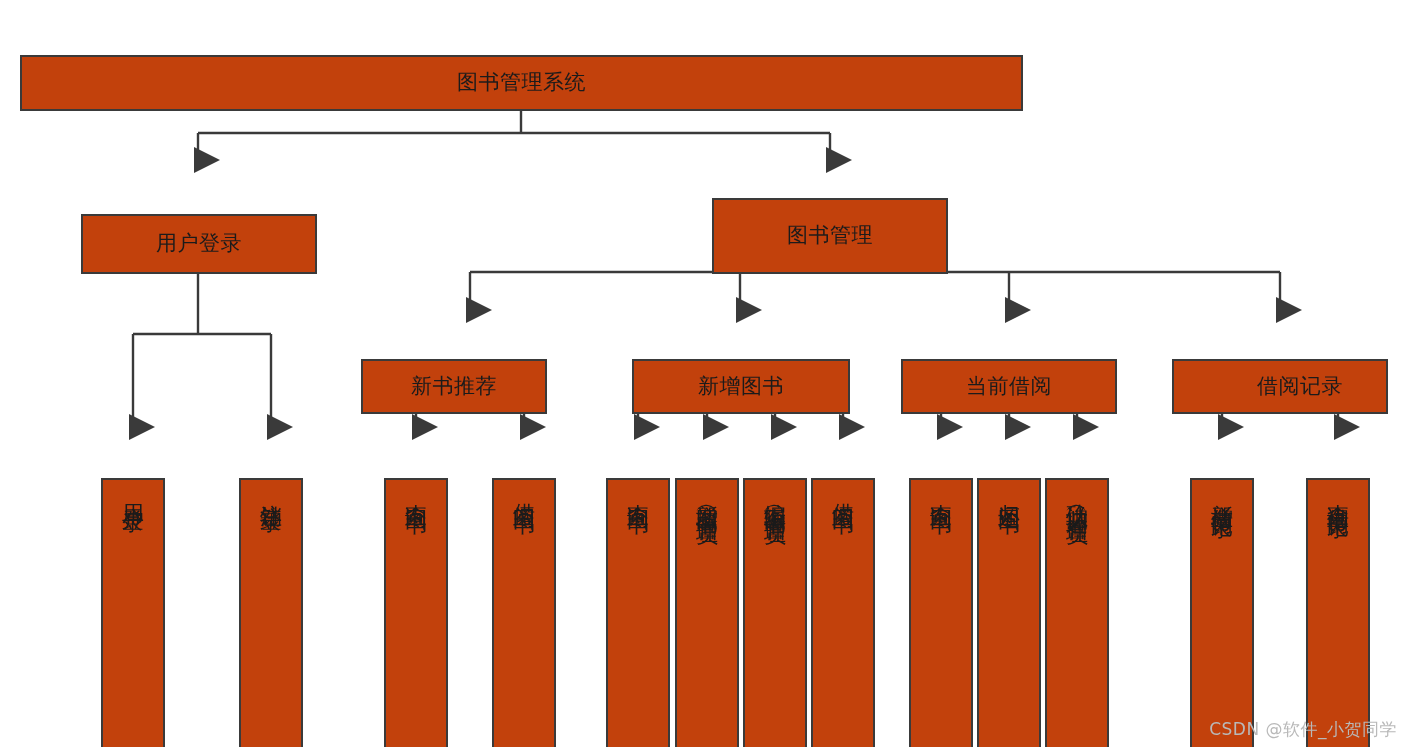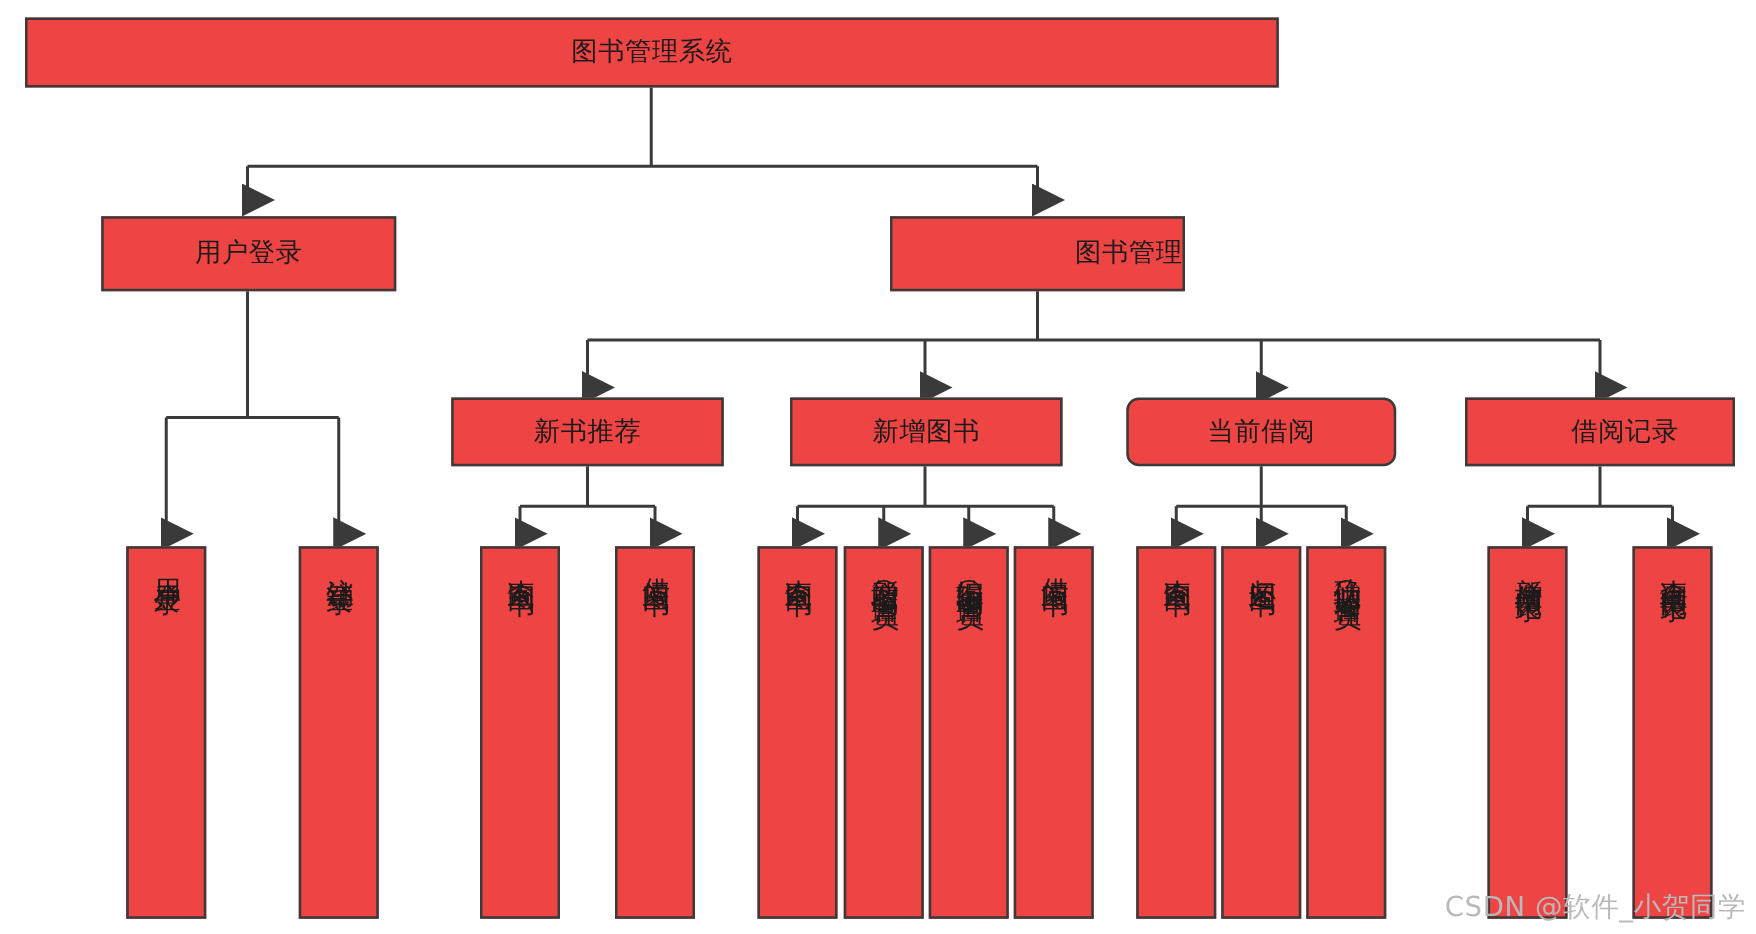--- a/index.html
+++ b/index.html
@@ -21,26 +21,27 @@
   #diagram-svg {
     position: absolute;
     left: 0;
     top: 0;
     width: 1405px;
     height: 747px;
   }
   .node-box {
     position: absolute;
     box-sizing: border-box;
-    background: #ef4444;
+    background: #c2410c;
     border: 2.4px solid #3a3a3a;
     display: flex;
     align-items: center;
     justify-content: center;
     z-index: 3;
+    margin-top: 41px;
   }
   .node-label {
     color: #1b1b1b;
     font-family: "DejaVu Sans", "Liberation Sans", sans-serif;
     line-height: 1.12;
     text-align: center;
     white-space: nowrap;
   }
   .node-box.horizontal .node-label {
     font-size: 21px;
@@ -54,21 +55,21 @@
     writing-mode: vertical-rl;
     text-orientation: upright;
     font-size: 22px;
     letter-spacing: 3px;
     line-height: 1;
   }
   #watermark {
     position: absolute;
     right: 8px;
     bottom: 6px;
-    font-size: 22px;
+    font-size: 17px;
     color: #b9b9b9;
     font-family: "DejaVu Sans", "Liberation Sans", sans-serif;
     letter-spacing: 0.5px;
     z-index: 8;
     pointer-events: none;
     white-space: nowrap;
   }
 </style>
 </head>
 <body>
@@ -126,33 +127,33 @@
   </svg>
 
   <div class="node-box horizontal" style="left:20px; top:14px; width:1003px; height:56px;">
     <span class="node-label">图书管理系统</span>
   </div>
 
   <div class="node-box horizontal" style="left:81px; top:173px; width:236px; height:60px;">
     <span class="node-label">用户登录</span>
   </div>
 
-  <div class="node-box horizontal" style="left:712px; top:173px; width:236px; height:60px;justify-content:flex-end;">
+  <div class="node-box horizontal" style="left:712px; top:157px; width:236px; height:76px;">
     <span class="node-label">图书管理</span>
   </div>
 
-  <div class="node-box horizontal" style="left:361px; top:318px; width:218px; height:55px;">
+  <div class="node-box horizontal" style="left:361px; top:318px; width:186px; height:55px;">
     <span class="node-label">新书推荐</span>
   </div>
 
   <div class="node-box horizontal" style="left:632px; top:318px; width:218px; height:55px;">
     <span class="node-label">新增图书</span>
   </div>
 
-  <div class="node-box horizontal" style="left:901px; top:318px; width:216px; height:55px;border-radius:10px;">
+  <div class="node-box horizontal" style="left:901px; top:318px; width:216px; height:55px;">
     <span class="node-label">当前借阅</span>
   </div>
 
   <div class="node-box horizontal" style="left:1172px; top:318px; width:216px; height:55px;padding-left:40px;">
     <span class="node-label">借阅记录</span>
   </div>
 
   <div class="node-box vertical" style="left:101px; top:437px; width:64px; height:298px;">
     <span class="node-label">用户登录</span>
   </div>

